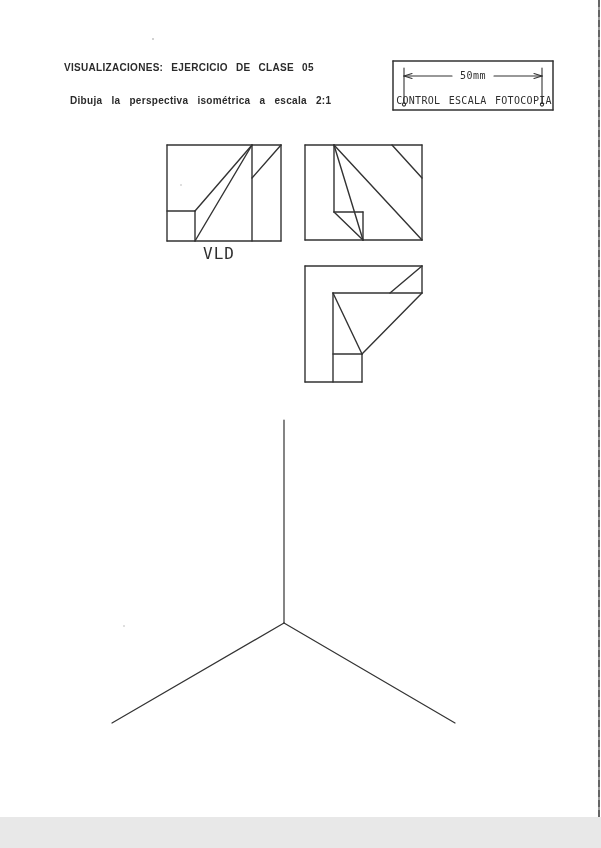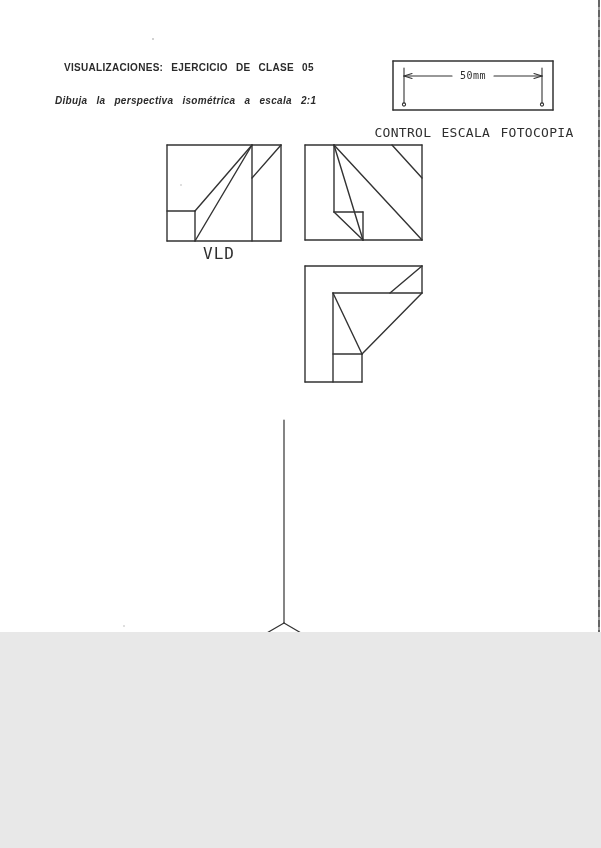--- a/index.html
+++ b/index.html
@@ -1,42 +1,42 @@
 <!DOCTYPE html>
 <html><head>
 <meta charset="utf-8">
 <style>
   html,body{margin:0;padding:0;background:#e8e8e8;}
   .page{
     position:relative;
-    width:601px;height:632px;
+    width:601px;height:817px;
     background:#ffffff;
     overflow:hidden;
     font-family:"Liberation Sans", sans-serif;
     color:#2e2e2e;
   }
   .abs{position:absolute;}
   .heading{
     font-size:10px;
     font-weight:bold;
     letter-spacing:.3px;
     word-spacing:5px;
     color:#2b2b2b;
     white-space:nowrap;
   }
   .draft-text{
     font-family:"DejaVu Sans Mono", monospace;
     color:#2f2f2f;
     white-space:nowrap;
   }
   #title{left:64px;top:62px;}
-  #subtitle{left:55px;top:95px;word-spacing:6px;font-style:italic;}
+  #subtitle{left:70px;top:95px;word-spacing:6px;}
   #vld-label{left:219px;top:244px;transform:translateX(-50%);font-size:16px;letter-spacing:1px;}
   #dim-label{left:473px;top:70px;transform:translateX(-50%);font-size:10px;letter-spacing:.5px;}
-  #control-caption{left:474px;top:95px;transform:translateX(-50%);font-size:13px;letter-spacing:.3px;word-spacing:2px;margin-top:30px;}
+  #control-caption{left:474px;top:95px;transform:translateX(-50%);font-size:10px;letter-spacing:.3px;word-spacing:2px;}
   #ink-svg{left:0;top:0;}
   .scan-edge{
     right:1px;top:0;width:2px;height:848px;
     background:repeating-linear-gradient(180deg,#4a4a4a 0 7px,#8a8a8a 7px 10px);
     opacity:.85;
   }
   .speck{width:2px;height:2px;border-radius:50%;background:#c3c3c3;}
   .speck.s1{left:152px;top:38px;}
   .speck.s2{left:180px;top:184px;background:#d5d5d5;}
   .speck.s3{left:123px;top:625px;background:#d5d5d5;}

